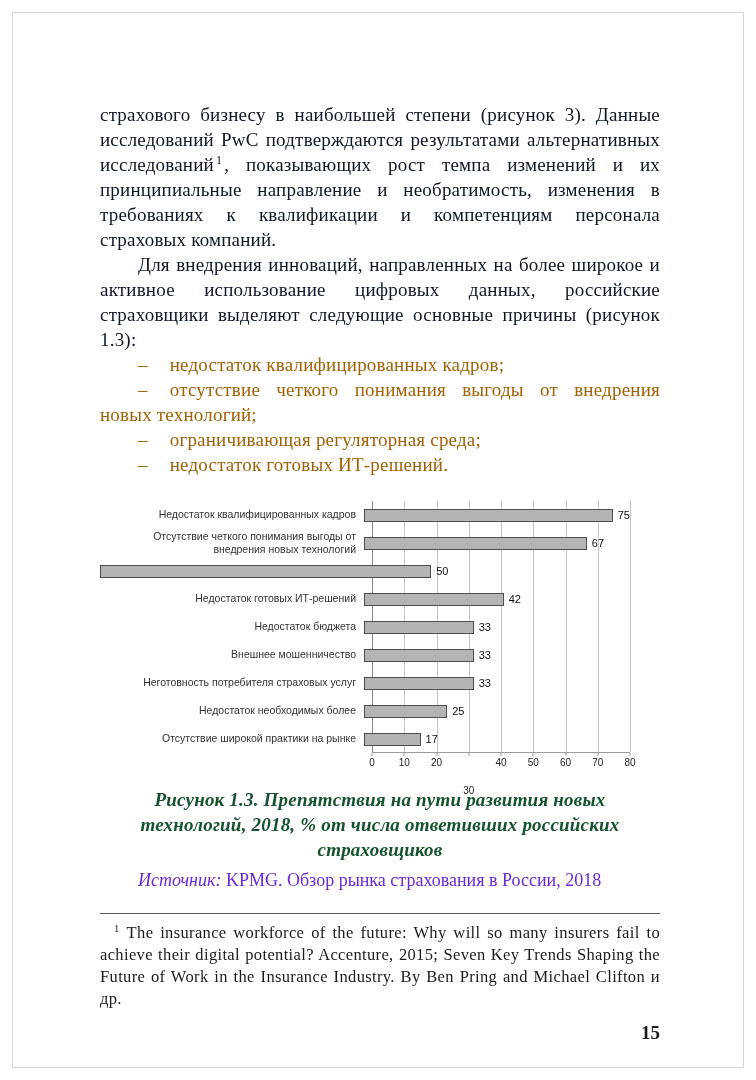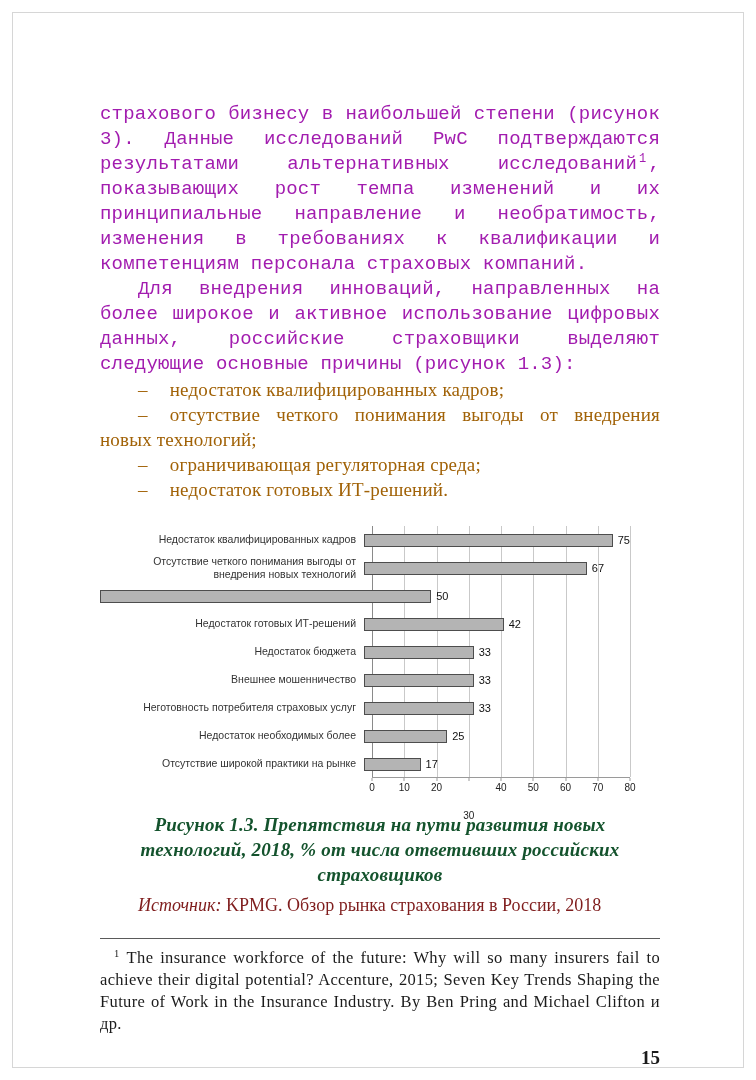--- a/index.html
+++ b/index.html
@@ -17,24 +17,23 @@
     pointer-events: none;
   }
   .content {
     position: relative;
     padding: 102px 96px 0 100px;
     width: 756px;
   }
   .body-text {
     font-size: 19px;
     line-height: 25px;
-    color: #a21caf;
+    color: #0f172a;
     text-align: justify;
     letter-spacing: 0.2px;
-    font-family: Liberation Mono, monospace;
   }
   .indent { text-indent: 38px; }
   .fnref {
     font-size: 12px;
     vertical-align: super;
     line-height: 0;
     margin: 0 2px 0 2px;
   }
   .list-item {
     font-size: 19px;
@@ -119,21 +118,21 @@
     font-weight: bold;
     font-style: italic;
     text-align: center;
     color: #14532d;
     letter-spacing: 0.2px;
   }
   .source {
     margin-top: 6px;
     font-size: 18px;
     line-height: 25px;
-    color: #7f1d1d;
+    color: #6d28d9;
     text-indent: 38px;
     text-align: justify;
   }
   .source .src-label { font-style: italic; }
 
   
   .footnote-rule {
     margin-top: 20px;
     border-top: 1px solid #5a5a5a;
     width: 100%;

